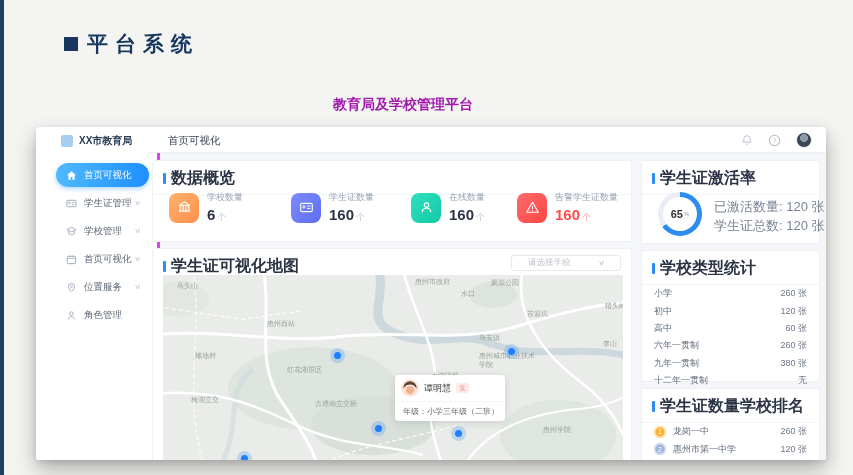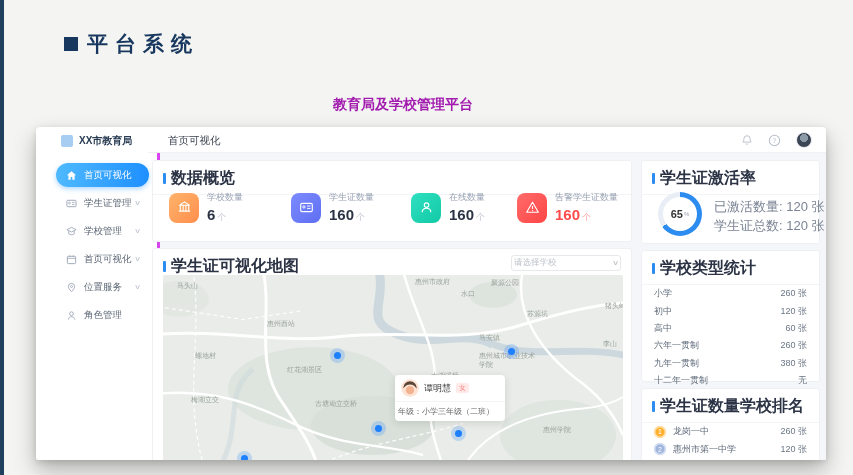--- a/index.html
+++ b/index.html
@@ -63,32 +63,32 @@
   .ico-red    { background:linear-gradient(135deg,#ff6b6b,#ff4545); }
   .stat-label { font-size:9px; color:#98a2b3; white-space:nowrap; }
   .stat-num { font-size:15px; font-weight:bold; color:#2b3345; margin-top:2px; }
   .stat-unit { font-size:9px; font-weight:normal; color:#c3c8d2; margin-left:2px; }
   .stat-red .stat-num { color:#ff4b4b; }
   .stat-red .stat-unit { color:#ffa3a3; }
 
   
   .panel-map { left:116px; top:121px; width:480px; height:212px; border-bottom:none; border-radius:3px 3px 0 0; }
   .school-select { position:absolute; right:10px; top:6px; width:110px; height:16px; border:1px solid #e7e8ea; border-radius:3px;
-    display:flex; align-items:center; justify-content:space-between; padding:0 2px; font-size:8.5px; color:#bcc1c9; background:#fff; cursor:pointer; }
+    display:flex; align-items:center; justify-content:space-between; padding:0 16px; font-size:8.5px; color:#bcc1c9; background:#fff; cursor:pointer; }
   .map { position:absolute; left:10px; top:26px; width:460px; height:186px; background:#e9ece8; overflow:hidden; border-radius:2px; }
   .map-label { position:absolute; font-size:7px; color:#9aa39c; white-space:nowrap; }
   .map-label.wrap { white-space:normal; width:58px; line-height:1.3; }
   .marker { position:absolute; width:7px; height:7px; border-radius:50%; background:#1e80ff;
     box-shadow:0 0 0 4px rgba(30,128,255,.22); cursor:pointer; }
   .map-popup { position:absolute; left:232px; top:100px; width:110px; background:#fff; border-radius:4px;
     box-shadow:0 2px 8px rgba(0,0,0,.12); font-size:8px; }
   .popup-row1 { display:flex; align-items:center; gap:5px; padding:4px 6px; }
   .popup-name { font-size:9px; color:#333; }
   .popup-badge { background:#ffe9e9; color:#ff7d7d; border-radius:2px; font-size:7px; padding:0 3px; line-height:10px; }
-  .popup-row2 { border-top:1px solid #f4f4f4; padding:4px 3px; color:#666; white-space:nowrap; }
+  .popup-row2 { border-top:1px solid #f4f4f4; padding:4px 8px; color:#666; white-space:nowrap; }
   .popup-avatar { width:18px; height:18px; border-radius:50%; overflow:hidden; flex:none; }
 
   
   .panel-activation { left:605px; top:33px; width:179px; height:84px; }
   .donut { position:absolute; left:16px; top:31px; width:44px; height:44px; border-radius:50%;
     background:conic-gradient(#2d8cf0 0 234deg, #e9eef6 234deg 360deg); }
   .donut-hole { position:absolute; left:5px; top:5px; width:34px; height:34px; border-radius:50%; background:#fff;
     display:flex; align-items:center; justify-content:center; }
   .donut-num { font-size:11px; font-weight:bold; color:#333; }
   .donut-unit { font-size:6px; color:#9aa1ab; margin-left:1px; }

